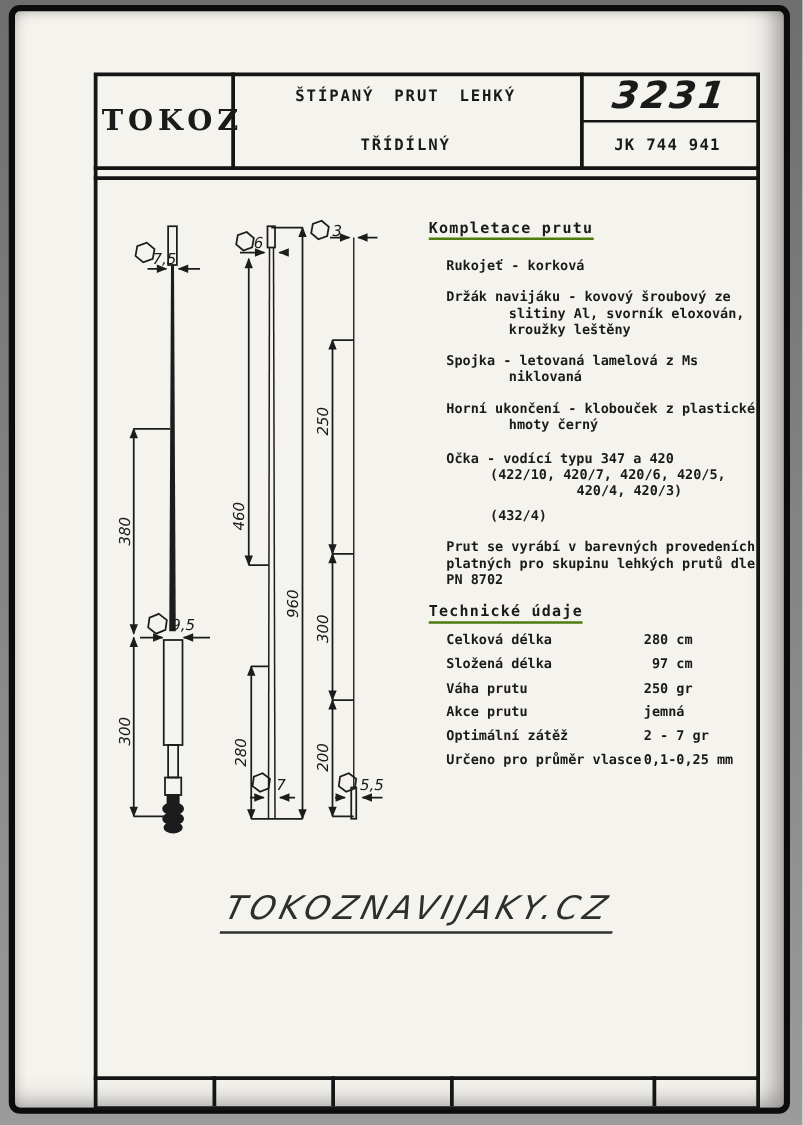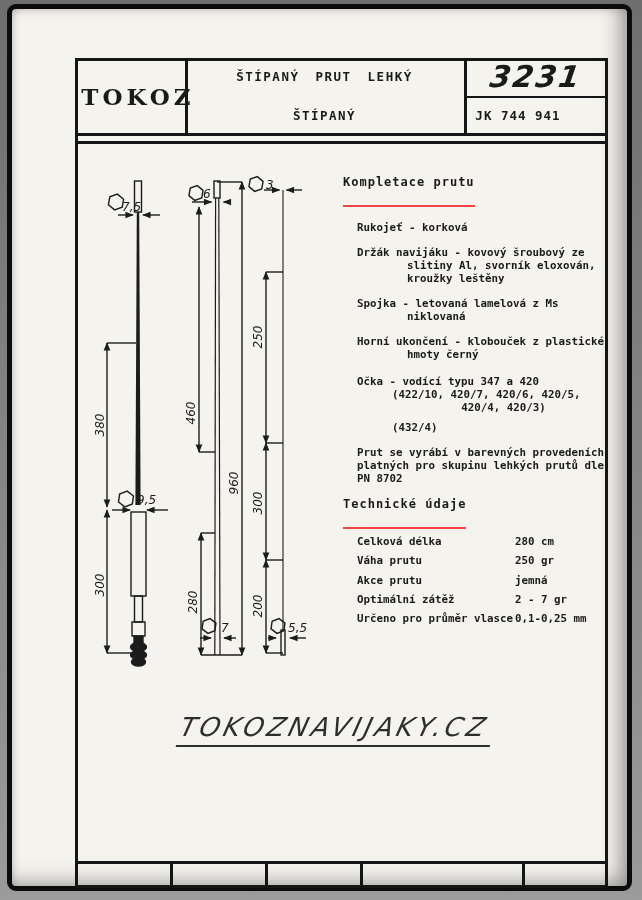--- a/index.html
+++ b/index.html
@@ -24,21 +24,21 @@
   .tokoz{font-family:"DejaVu Serif",serif;font-weight:bold;font-size:23px;letter-spacing:4px;}
   .ptitle{flex-direction:column;gap:24px;font-weight:bold;font-size:12.5px;
           letter-spacing:1.5px;word-spacing:7px;text-align:center;}
   .dnum{font-family:"DejaVu Sans",sans-serif;font-style:italic;font-weight:bold;
         font-size:30px;letter-spacing:2px;transform:skewX(-8deg);}
   .pcode{font-weight:bold;font-size:12.5px;letter-spacing:1px;}
   
   .col{position:absolute;left:343px;top:176px;width:268px;
        font-size:10.8px;font-weight:bold;line-height:13px;}
   .heading{display:inline-block;font-size:12px;letter-spacing:1px;
-           border-bottom:2px solid #ef4444;padding-bottom:16px;}
+           border-bottom:2px solid #4d7c0f;padding-bottom:1px;}
   .item{margin-top:12px;padding-left:14px;}
   .m14{margin-top:14px;} .m7{margin-top:7px;} .m13{margin-top:13px;} .m6{margin-top:6px;}
   .cont{padding-left:50px;} .par{padding-left:35px;} .par2{padding-left:39px;text-align:center;}
   .trow{position:relative;height:19.3px;padding-left:14px;}
   .tval{position:absolute;left:172px;top:0;white-space:pre;}
   
   .wm{position:absolute;left:180px;top:712px;}
   .wm span{display:inline-block;font-family:"DejaVu Sans",sans-serif;
     font-size:26px;font-style:italic;letter-spacing:3.5px;color:#2e2e2e;
     transform:skewX(-14deg);border-bottom:2px solid #2e2e2e;padding:0 6px 3px 0;}
@@ -53,24 +53,24 @@
 
 <div class="vline" style="left:185px;top:58px;height:78px;"></div>
 <div class="vline" style="left:464px;top:58px;height:78px;"></div>
 <div class="hline" style="left:464px;top:96px;width:144px;height:2px;"></div>
 <div class="hline" style="left:75px;top:133px;width:533px;"></div>
 <div class="hline" style="left:75px;top:141px;width:533px;"></div>
 
 <div class="cell tokoz" style="left:75px;top:58px;width:126px;height:76px;">TOKOZ</div>
 <div class="cell ptitle" style="left:185px;top:58px;width:279px;height:76px;">
   <div>ŠTÍPANÝ PRUT LEHKÝ</div>
-  <div>ŠTÍPANÝ</div>
+  <div>TŘÍDÍLNÝ</div>
 </div>
 <div class="cell dnum" style="left:464px;top:56px;width:144px;height:40px;">3231</div>
-<div class="cell pcode" style="left:460px;top:96px;width:116px;height:38px;">JK 744 941</div>
+<div class="cell pcode" style="left:476px;top:96px;width:116px;height:38px;">JK 744 941</div>
 
 <svg class="abs" style="left:85px;top:165px;" width="250" height="515" viewBox="0 0 250 515">
   <defs>
     <marker id="ma" viewBox="0 0 10 10" refX="9" refY="5" markerWidth="8" markerHeight="6" orient="auto-start-reverse">
         <path d="M0,1 L10,5 L0,9 z" fill="#1c1c1c"></path>
       </marker>
   </defs>
   <g stroke="#1c1c1c" stroke-width="1.4" fill="none">
 
     <rect x="49.5" y="16" width="7" height="31"></rect>
@@ -175,20 +175,24 @@
     <div>platných pro skupinu lehkých prutů dle</div>
     <div>PN 8702</div>
   </div>
   <div class="m13"><span class="heading">Technické údaje</span></div>
   <div class="m6">
     <div class="trow">
       <span>Celková délka</span>
       <span class="tval">280 cm</span>
     </div>
     <div class="trow">
+      <span>Složená délka</span>
+      <span class="tval"> 97 cm</span>
+    </div>
+    <div class="trow">
       <span>Váha prutu</span>
       <span class="tval">250 gr</span>
     </div>
     <div class="trow">
       <span>Akce prutu</span>
       <span class="tval">jemná</span>
     </div>
     <div class="trow">
       <span>Optimální zátěž</span>
       <span class="tval">2 - 7 gr</span>

